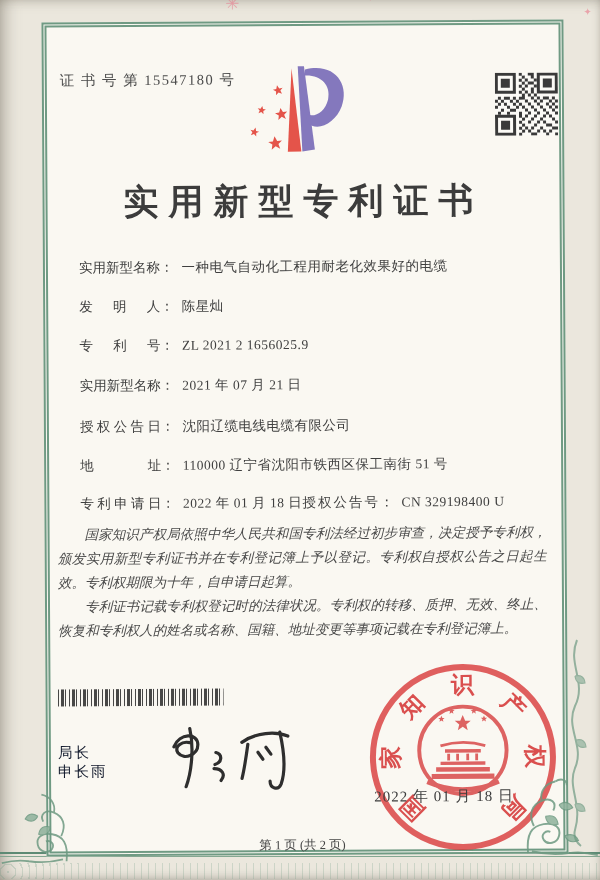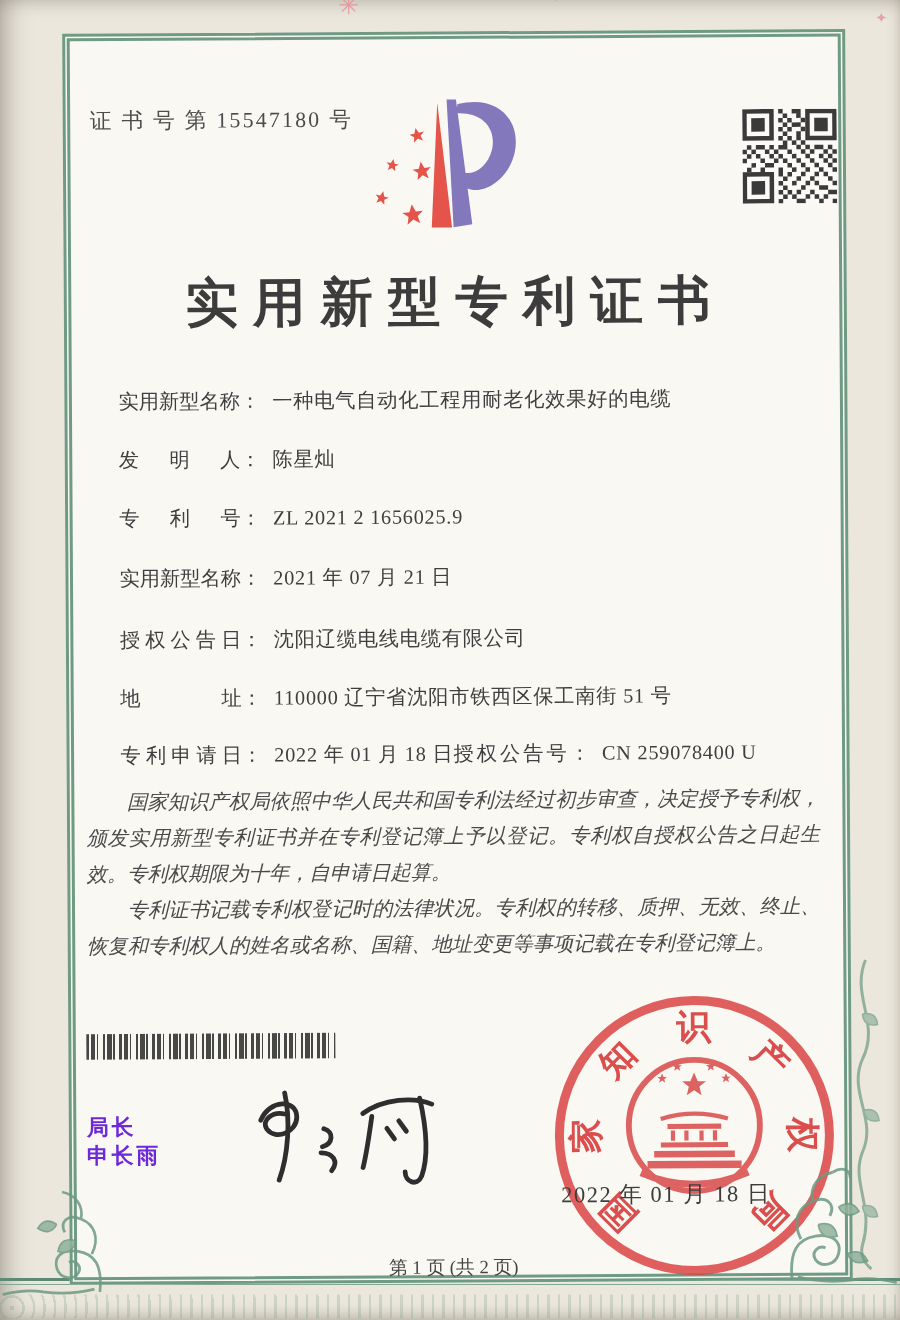--- a/index.html
+++ b/index.html
@@ -28,22 +28,22 @@
   .grant2{position:absolute;left:246px;top:0;}
   .grant2 .flabel2{letter-spacing:2px;}
   .paras{position:absolute;left:57px;top:522px;width:489px;font-size:13.5px;line-height:24px;
     color:#4a4a4a;font-style:italic;text-align:justify;}
   .paras p{margin:0;text-indent:2em;}
   .barcode{position:absolute;left:56px;top:688px;width:166px;height:17px;opacity:.88;
     background:repeating-linear-gradient(90deg,
       #2f2f2f 0 1.5px,#f8f6f1 1.5px 3px,#2f2f2f 3px 6px,#f8f6f1 6px 7px,
       #2f2f2f 7px 8px,#f8f6f1 8px 11px,#2f2f2f 11px 12.5px,#f8f6f1 12.5px 14px,
       #2f2f2f 14px 17px,#f8f6f1 17px 18px,#2f2f2f 18px 19px,#f8f6f1 19px 22px);}
-  .director{position:absolute;left:56px;top:742px;font-size:14.5px;font-weight:700;
-    color:#6d28d9;line-height:19px;letter-spacing:2px;}
+  .director{position:absolute;left:56px;top:742px;font-size:14.5px;font-weight:400;
+    color:#0f172a;line-height:19px;letter-spacing:2px;}
   .sig{position:absolute;left:158px;top:724px;width:150px;height:66px;}
   .seal{position:absolute;left:366px;top:663px;width:190px;height:190px;opacity:.93;}
   .seal-ring{position:absolute;inset:2px;border:6px solid rgba(217,62,62,.88);border-radius:50%;}
   .seal-char{position:absolute;left:50%;top:50%;font-size:23px;font-weight:700;
     color:rgba(213,56,56,.95);transform:translate(-50%,-50%) rotate(var(--a)) translateY(-72px);}
   .emblem{position:absolute;left:50%;top:50%;width:112px;height:112px;transform:translate(-50%,-52%);}
   .seal-date{position:absolute;left:372px;top:788px;font-size:15px;color:#3d3d3d;
     letter-spacing:1px;z-index:6;}
   .pageno{position:absolute;left:0;top:837px;width:600px;text-align:center;font-size:12.5px;color:#454545;}
   .orn{position:absolute;opacity:.85;}
@@ -111,21 +111,21 @@
 
     <div class="fields">
       <div class="frow" style="top:8px"><span class="flabel">实用新型名称</span><span>：</span><span class="fvalue">一种电气自动化工程用耐老化效果好的电缆</span></div>
       <div class="frow" style="top:47px"><span class="flabel">发明人</span><span>：</span><span class="fvalue">陈星灿</span></div>
       <div class="frow" style="top:86px"><span class="flabel">专利号</span><span>：</span><span class="fvalue">ZL 2021 2 1656025.9</span></div>
       <div class="frow" style="top:126px"><span class="flabel">实用新型名称</span><span>：</span><span class="fvalue">2021 年 07 月 21 日</span></div>
       <div class="frow" style="top:167px"><span class="flabel">授权公告日</span><span>：</span><span class="fvalue">沈阳辽缆电线电缆有限公司</span></div>
       <div class="frow" style="top:206px"><span class="flabel">地址</span><span>：</span><span class="fvalue">110000 辽宁省沈阳市铁西区保工南街 51 号</span></div>
       <div class="frow" style="top:244px">
         <span class="flabel">专利申请日</span><span>：</span><span class="fvalue">2022 年 01 月 18 日</span>
-        <span class="grant2"><span class="flabel2">授权公告号</span><span>：</span><span class="fvalue">CN 259078400 U</span></span>
+        <span class="grant2"><span class="flabel2">授权公告号</span><span>：</span><span class="fvalue">CN 329198400 U</span></span>
       </div>
     </div>
 
     <div class="paras">
       <p>国家知识产权局依照中华人民共和国专利法经过初步审查，决定授予专利权，颁发实用新型专利证书并在专利登记簿上予以登记。专利权自授权公告之日起生效。专利权期限为十年，自申请日起算。</p>
       <p>专利证书记载专利权登记时的法律状况。专利权的转移、质押、无效、终止、恢复和专利权人的姓名或名称、国籍、地址变更等事项记载在专利登记簿上。</p>
     </div>
 
     <div class="barcode"></div>
 

